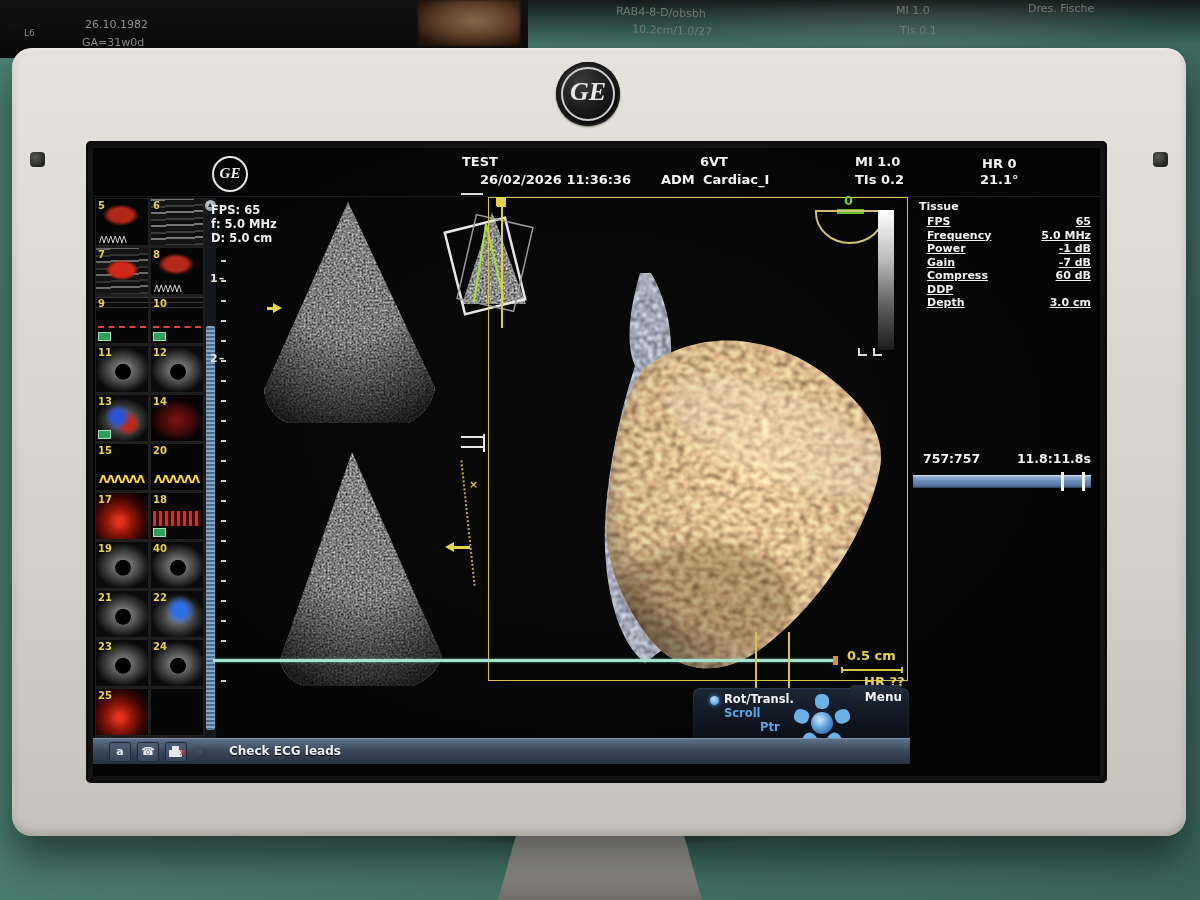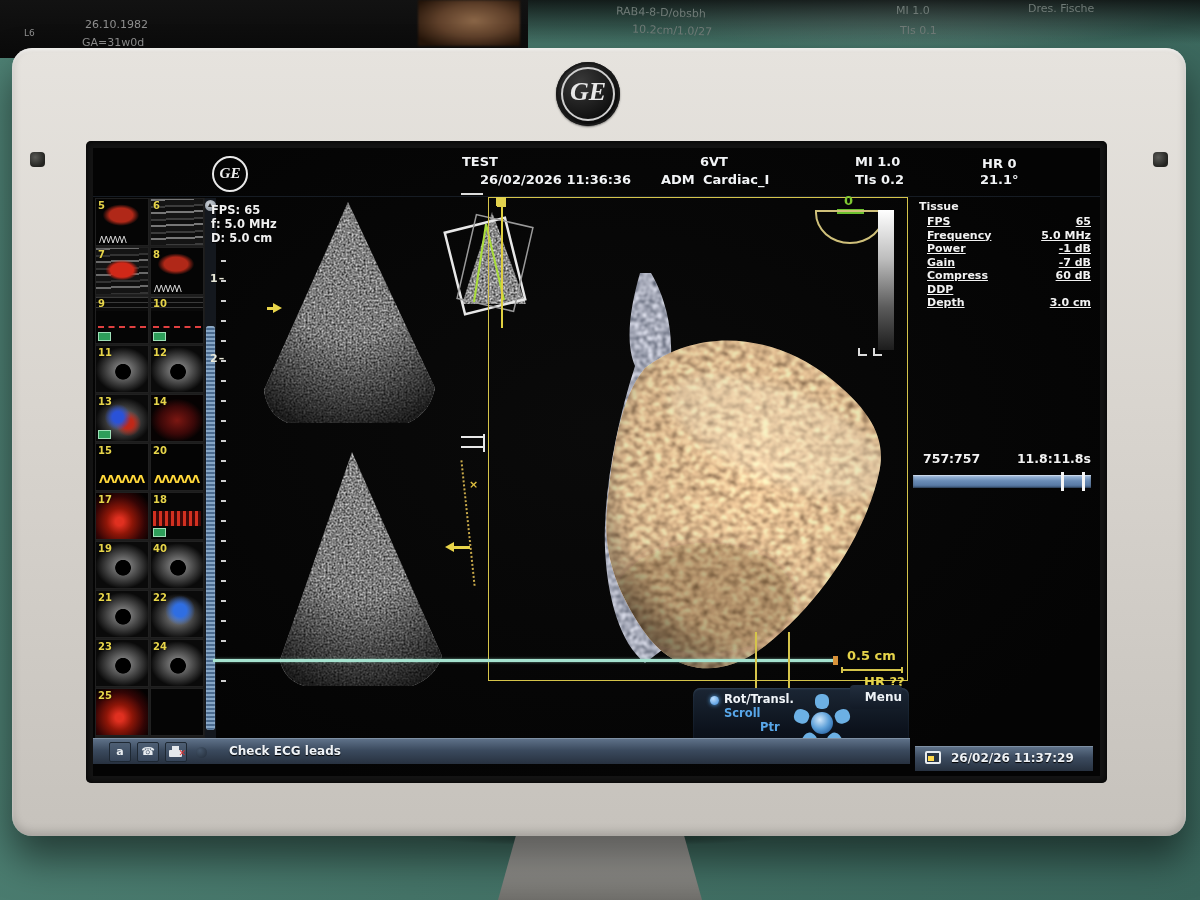--- a/index.html
+++ b/index.html
@@ -506,17 +506,13 @@
     <div class="sb-icon" style="left:16px">a</div>
     <div class="sb-icon" style="left:44px">☎</div>
     <div class="sb-icon" style="left:72px">
       <span class="printer-top"></span>
       <span class="printer-body"></span>
       <span class="printer-x">✕</span>
     </div>
     <div id="sb-circle"></div>
     <span id="sb-msg">Check ECG leads</span>
   </div>
-  <div class="abs" id="statusbar2">
-    <div id="sb2-icon"></div>
-    <span id="sb2-time">26/02/26 11:37:29</span>
-  </div>
 </div>
 
 </body></html>

